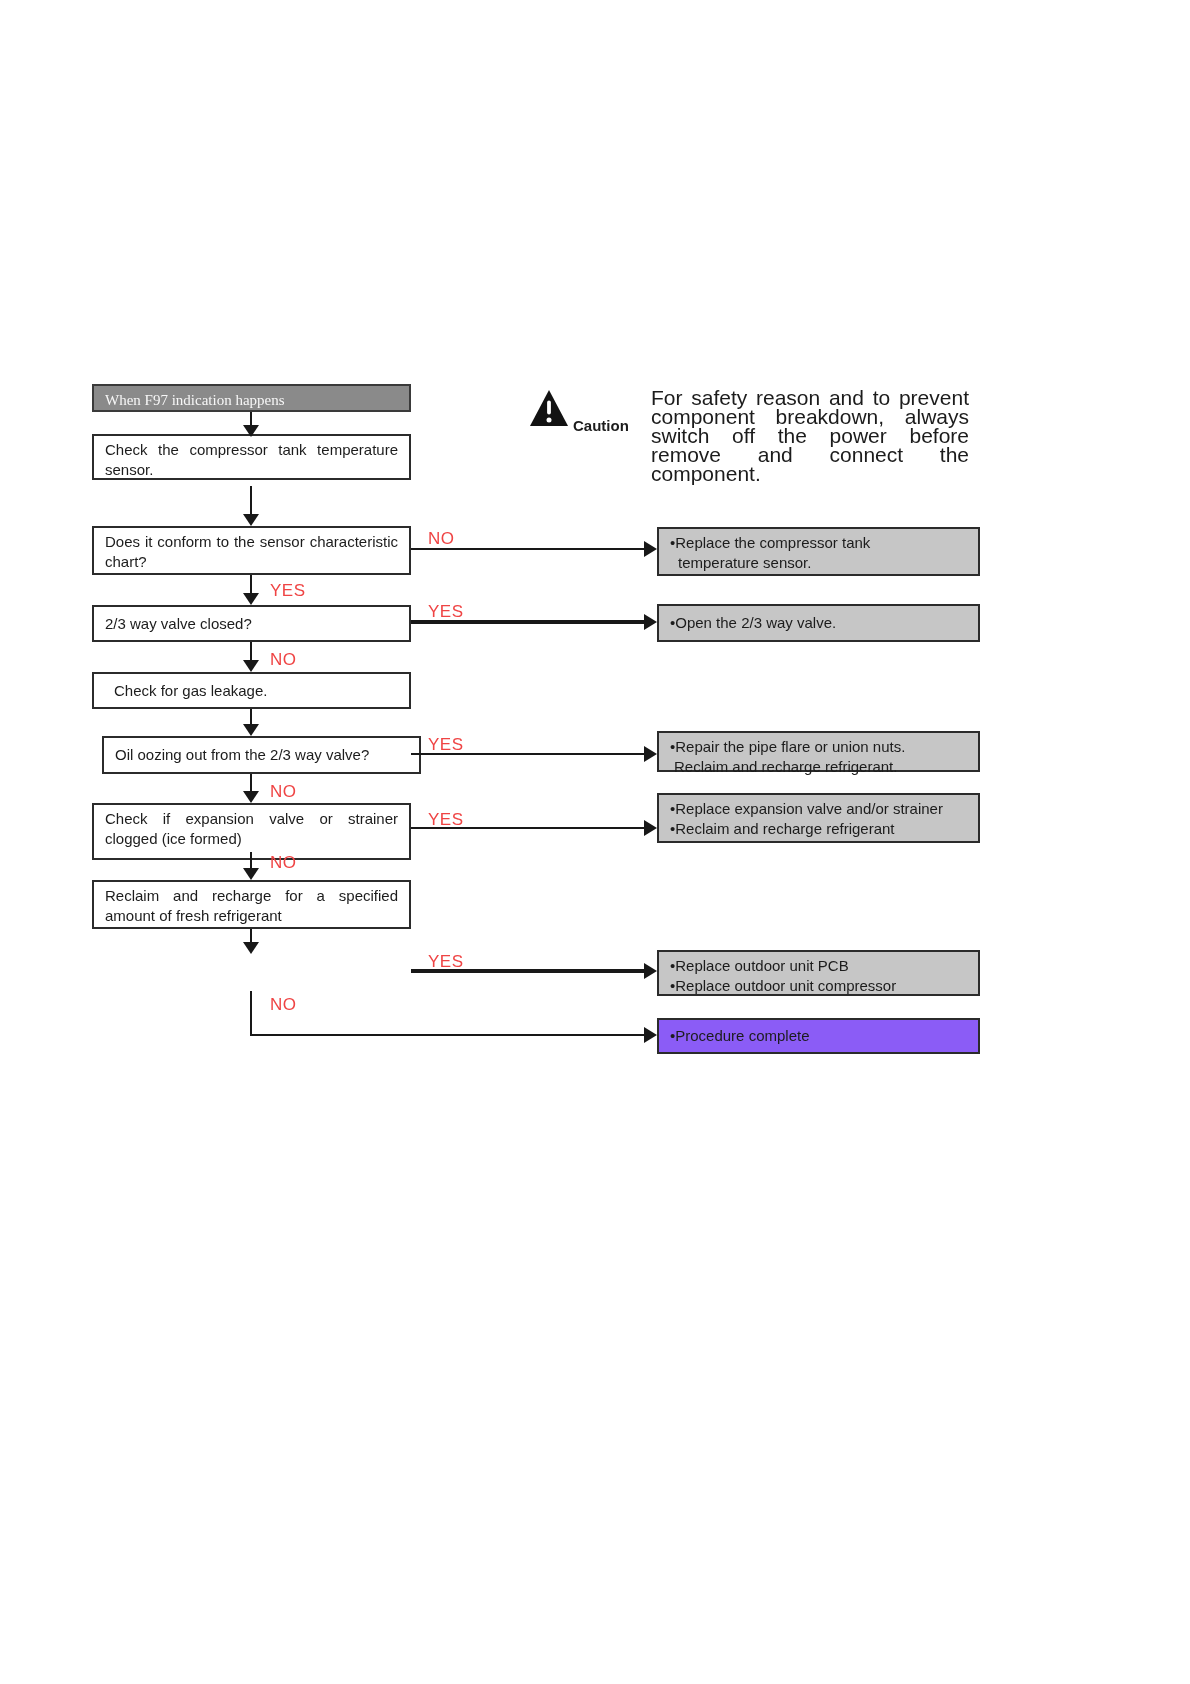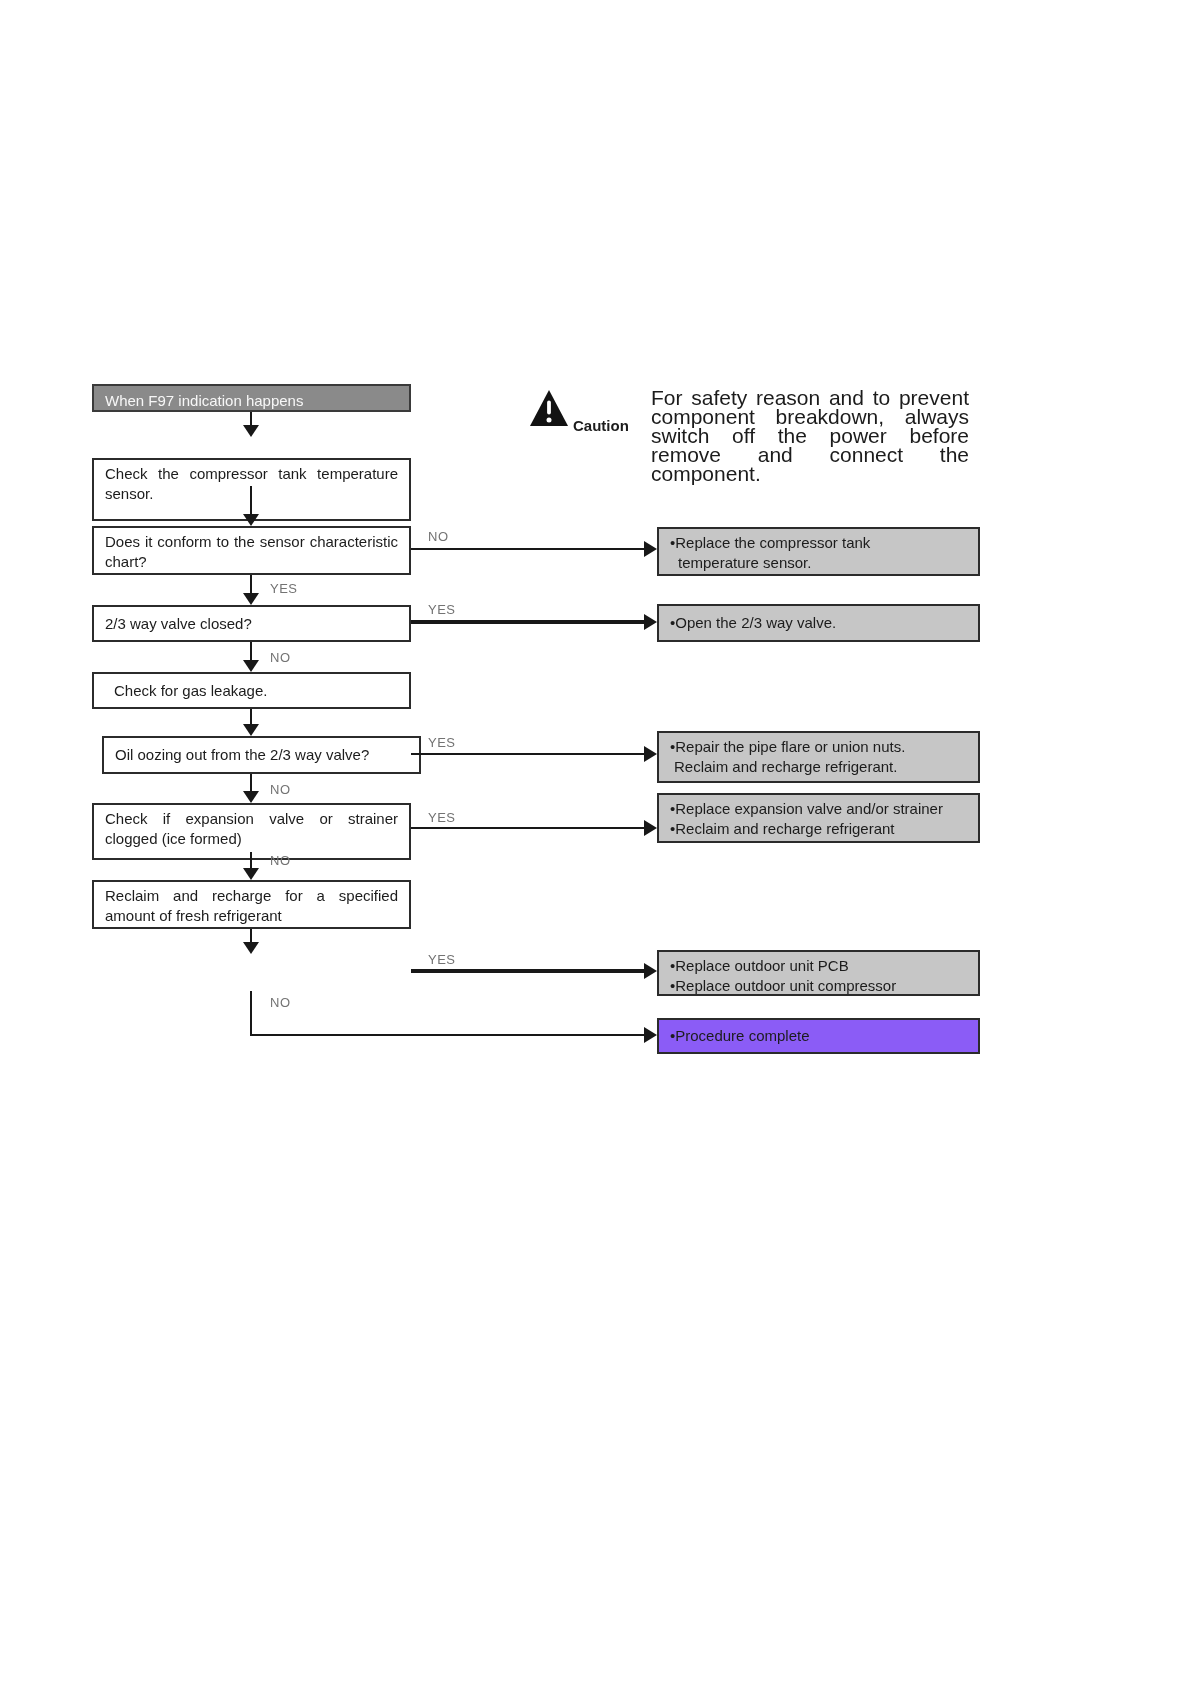--- a/index.html
+++ b/index.html
@@ -30,20 +30,21 @@
   }
   .lcol { left: 92px;  width: 319px; }
   .rcol { left: 657px; width: 323px; }
   .center-v { display: flex; align-items: center; }
   .nowrap { white-space: nowrap; }
   .header-node {
     background: var(--header-bg, #8a8a8a);
     color: #f7f7f7;
     border-color: #3a3a3a;
     text-align: center;
+    font-family: Liberation Serif, serif;
   }
   .action-node { background: var(--action-bg, #c6c6c6); }
   .white-node  { background: #8b5cf6; }
   .action-line  { white-space: nowrap; }
   .indent-8 { padding-left: 8px; }
   .indent-4 { padding-left: 4px; }
   
   .vline, .hline {
     position: absolute;
     background: var(--line, #181818);
@@ -62,22 +63,22 @@
   .arrow-right {
     position: absolute;
     width: 0; height: 0;
     border-top: 8px solid transparent;
     border-bottom: 8px solid transparent;
     border-left: 13px solid var(--line, #181818);
   }
   
   .branch-label {
     position: absolute;
-    font-size: 13px;
-    color: #737373;
+    font-size: 17px;
+    color: #ef4444;
     letter-spacing: 0.5px;
   }
   
   .caution-icon { position: absolute; left: 528px; top: 388px; }
   .caution-label {
     position: absolute;
     left: 573px; top: 417px;
     font-size: 15px;
     font-weight: bold;
     color: #1c1c1c;
@@ -103,21 +104,21 @@
       <polygon points="21,2 40,38 2,38" fill="#121212"></polygon>
       <rect x="19.1" y="12.5" width="3.8" height="14" rx="1.9" fill="#ffffff"></rect>
       <circle cx="21" cy="32" r="2.5" fill="#ffffff"></circle>
     </svg>
   </div>
   <div class="caution-label">Caution</div>
   <div class="caution-text">For safety reason and to prevent component breakdown, always switch off the power before remove and connect the component.</div>
 
   <div class="node lcol header-node" style="top:384px;height:28px;line-height:21px;">When F97 indication happens</div>
 
-  <div class="node lcol" style="top:458px;height:63px;">Check the compressor tank temperature sensor.</div>
+  <div class="node lcol" style="top:434px;height:46px;">Check the compressor tank temperature sensor.</div>
 
   <div class="node lcol" style="top:526px;height:49px;">Does it conform to the sensor characteristic chart?</div>
 
   <div class="node lcol center-v nowrap" style="top:605px;height:37px;">2/3 way valve closed?</div>
 
   <div class="node lcol center-v nowrap" style="top:672px;height:37px;padding-left:20px;">Check for gas leakage.</div>
 
   <div class="node lcol center-v nowrap" style="top:736px;height:38px;margin-left:10px;">Oil oozing out from the 2/3 way valve?</div>
 
   <div class="node lcol" style="top:803px;height:57px;">Check if expansion valve or strainer clogged (ice formed)</div>
@@ -127,21 +128,21 @@
 
   <div class="node rcol action-node" style="top:527px;height:49px;">
     <div class="action-line">•Replace the compressor tank</div>
     <div class="action-line indent-8">temperature sensor.</div>
   </div>
 
   <div class="node rcol action-node center-v" style="top:604px;height:38px;">
     <div class="action-line">•Open the 2/3 way valve.</div>
   </div>
 
-  <div class="node rcol action-node" style="top:731px;height:52px;">
+  <div class="node rcol action-node" style="top:731px;height:41px;">
     <div class="action-line">•Repair the pipe flare or union nuts.</div>
     <div class="action-line indent-4">Reclaim and recharge refrigerant.</div>
   </div>
 
   <div class="node rcol action-node" style="top:793px;height:50px;">
     <div class="action-line">•Replace expansion valve and/or strainer</div>
     <div class="action-line">•Reclaim and recharge refrigerant</div>
   </div>
 
   <div class="node rcol action-node" style="top:950px;height:46px;">

